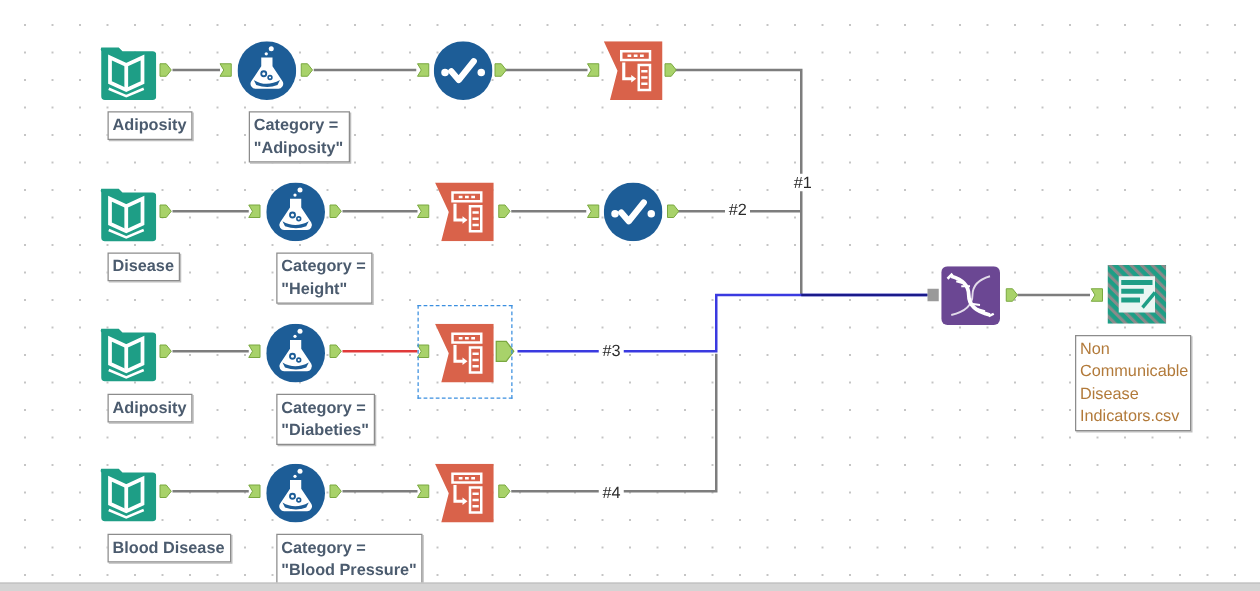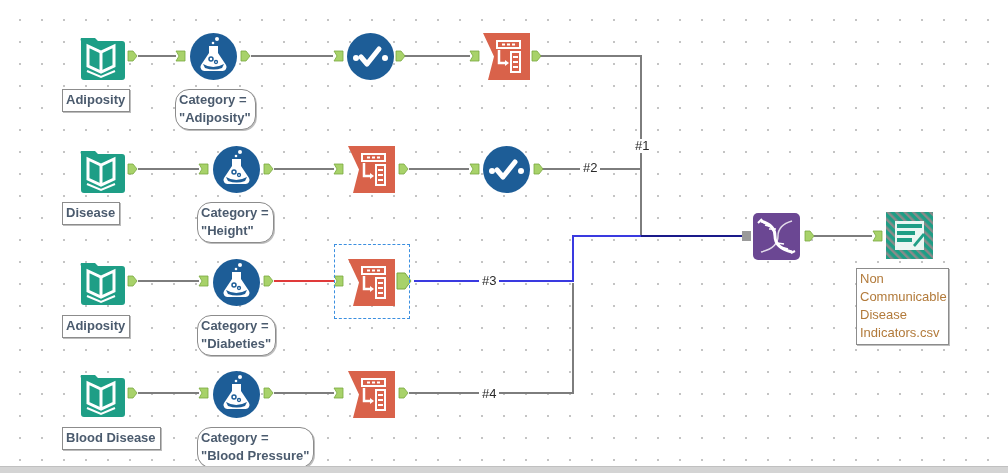--- a/index.html
+++ b/index.html
@@ -5,22 +5,22 @@
   html, body { margin:0; padding:0; }
   body { width:1008px; height:473px; overflow:hidden; background:#ffffff; font-family:"Liberation Sans", sans-serif; position:relative; }
   #canvas { position:absolute; left:0; top:0; width:1008px; height:466px;
     background-color:#fff;
     background-image: radial-gradient(circle, #c4c4c4 0.8px, transparent 1.1px);
     background-size:22px 22px; background-position:9px 9px; }
   #bottom-bar { position:absolute; left:0; top:466px; width:1008px; height:7px; background:#d4d4d4; border-top:1px solid #c0c0c0; }
   svg#wires { position:absolute; left:0; top:0; }
   .tool { position:absolute; width:47px; height:47px; }
   .label { position:absolute; background:#fff; border:1px solid #8c8c8c; box-shadow:1px 1px 0 #bdbdbd;
-    font-size:13px; line-height:18px; color:#4b5b6e; padding:1px 4px 2px 3px; font-weight:bold; white-space:pre; }
-  .label.cat { font-weight:normal; color:#4b5b6e; font-weight:600;border-radius:14px; }
+    font-size:13px; line-height:18px; color:#4b5b6e; padding:1px 4px 2px 3px; font-weight:bold; white-space:pre;margin-left:24px; }
+  .label.cat { font-weight:normal; color:#4b5b6e; font-weight:600; }
   .label.out { color:#b27a3a; font-weight:normal; white-space:pre-line; width:84px; }
   .wire-label { position:absolute; font-size:13px; color:#2a2a2a; background:#fff; padding:0 3px; line-height:14px; }
   .selbox { position:absolute; border:1px dashed #3b8fe0; }
 </style>
 </head>
 <body>
 
 <div id="canvas"></div>
 <svg id="wires" width="1008" height="466">
     <path d="M138 56 H176" fill="none" stroke="#7d7d7d" stroke-width="2"></path>
@@ -226,21 +226,21 @@
             <rect width="2.5" height="6" fill="#8a8a8a"></rect>
           </pattern>
         </defs>
         <rect width="47" height="47" fill="url(#hatch)"></rect>
         <rect x="9" y="9" width="29" height="29" fill="#eaf6f3"></rect>
         <rect x="11" y="12" width="25" height="4" fill="#1e9e86"></rect>
         <rect x="11" y="19" width="18" height="4" fill="#1e9e86"></rect>
         <rect x="11" y="26" width="15" height="4" fill="#1e9e86"></rect>
         <path d="M27 33 l10 -12 l2 2 l-10 12 z" fill="#1e9e86"></path>
       </svg></span></div>
-<div class="label out" style="left:856px;top:268px">Non
+<div class="label out" style="left:836px;top:268px">Non
 Communicable
 Disease
 Indicators.csv</div>
 
 <div class="wire-label" style="left:632px;top:139px">#1</div>
 <div class="wire-label" style="left:580px;top:161px">#2</div>
 <div class="wire-label" style="left:479px;top:274px">#3</div>
 <div class="wire-label" style="left:479px;top:387px">#4</div>
 
 <div id="bottom-bar"></div>

